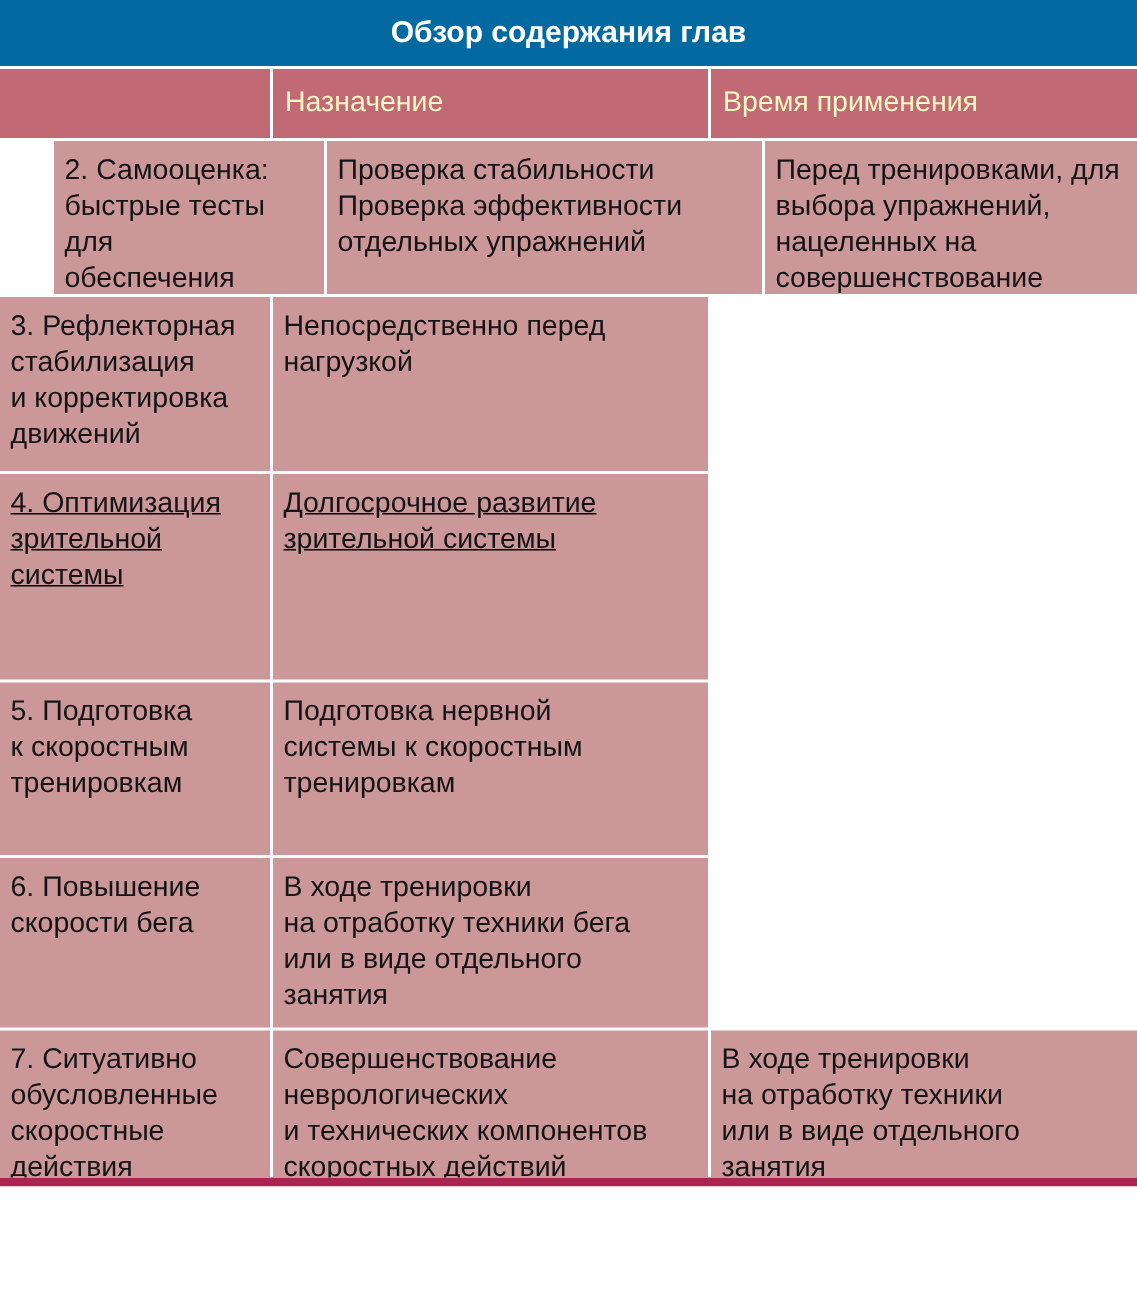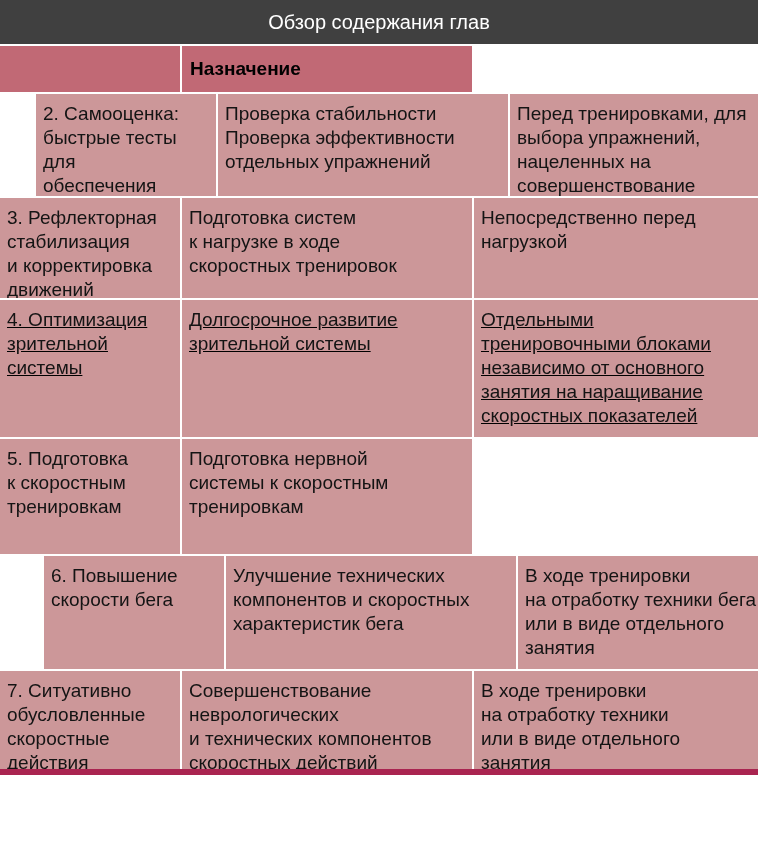--- a/index.html
+++ b/index.html
@@ -7,79 +7,80 @@
     padding: 0;
     background: #ffffff;
     font-family: "Liberation Sans", sans-serif;
   }
   .table-wrap {
     width: 758px;
     background: #ffffff;
   }
   .title-bar {
     height: 44px;
-    background: #404040;
+    background: #0369a1;
     color: #ffffff;
     font-size: 20px;
-    font-weight: normal;
+    font-weight: bold;
     display: flex;
     align-items: center;
     justify-content: center;
     box-sizing: border-box;
   }
   .grid-row {
     display: grid;
     grid-template-columns: 180px 290px 284px;
     column-gap: 2px;
     margin-top: 2px;
     background: #ffffff;
     box-sizing: border-box;
   }
   .header-row { height: 46px; }
   .header-cell {
     background: #c16975;
-    color: #000000;
+    color: #fef9c3;
     font-size: 19px;
-    font-weight: bold;
+    font-weight: normal;
     display: flex;
     align-items: center;
     padding-left: 8px;
     box-sizing: border-box;
   }
   .cell {
     background: #cc9799;
     color: #141414;
     font-size: 19px;
     line-height: 24px;
     padding: 8px 6px 4px 7px;
     white-space: pre-line;
     box-sizing: border-box;
     overflow: hidden;
   }
   .h143 { height: 102px; margin-left: 36px; }
-  .h116 { height: 100px; }
+  .h116 { height: 116px; }
   .h137 { height: 137px; text-decoration: underline; }
   .h115 { height: 115px; }
-  .h113 { height: 113px; margin-left: 44px; }
+  .h113 { height: 113px; }
   .h130 { height: 98px; }
   .bottom-strip {
     height: 6px;
     background: #a92450;
   }
 </style>
 </head>
 <body>
 
 <div class="table-wrap">
 
   <div class="title-bar">Обзор содержания глав</div>
 
   <div class="grid-row header-row">
     <div class="header-cell"></div>
     <div class="header-cell">Назначение</div>
+    <div class="header-cell">Время применения</div>
   </div>
 
   <div class="grid-row h143">
     <div class="cell">2. Самооценка:
 быстрые тесты
 для
 обеспечения
 будущих успехов</div>
     <div class="cell">Проверка стабильности
 Проверка эффективности
@@ -89,55 +90,44 @@
 нацеленных на
 совершенствование
 различных систем</div>
   </div>
 
   <div class="grid-row h116">
     <div class="cell">3. Рефлекторная
 стабилизация
 и корректировка
 движений</div>
-    <div class="cell">Подготовка систем
-к нагрузке в ходе
-скоростных тренировок</div>
     <div class="cell">Непосредственно перед
 нагрузкой</div>
   </div>
 
   <div class="grid-row h137">
     <div class="cell">4. Оптимизация
 зрительной
 системы</div>
     <div class="cell">Долгосрочное развитие
 зрительной системы</div>
-    <div class="cell">Отдельными
-тренировочными блоками
-независимо от основного
-занятия на наращивание
-скоростных показателей</div>
   </div>
 
   <div class="grid-row h115">
     <div class="cell">5. Подготовка
 к скоростным
 тренировкам</div>
     <div class="cell">Подготовка нервной
 системы к скоростным
 тренировкам</div>
   </div>
 
   <div class="grid-row h113">
     <div class="cell">6. Повышение
 скорости бега</div>
-    <div class="cell">Улучшение технических
-компонентов и скоростных
-характеристик бега</div>
     <div class="cell">В ходе тренировки
 на отработку техники бега
 или в виде отдельного
 занятия</div>
   </div>
 
   <div class="grid-row h130">
     <div class="cell">7. Ситуативно
 обусловленные
 скоростные

